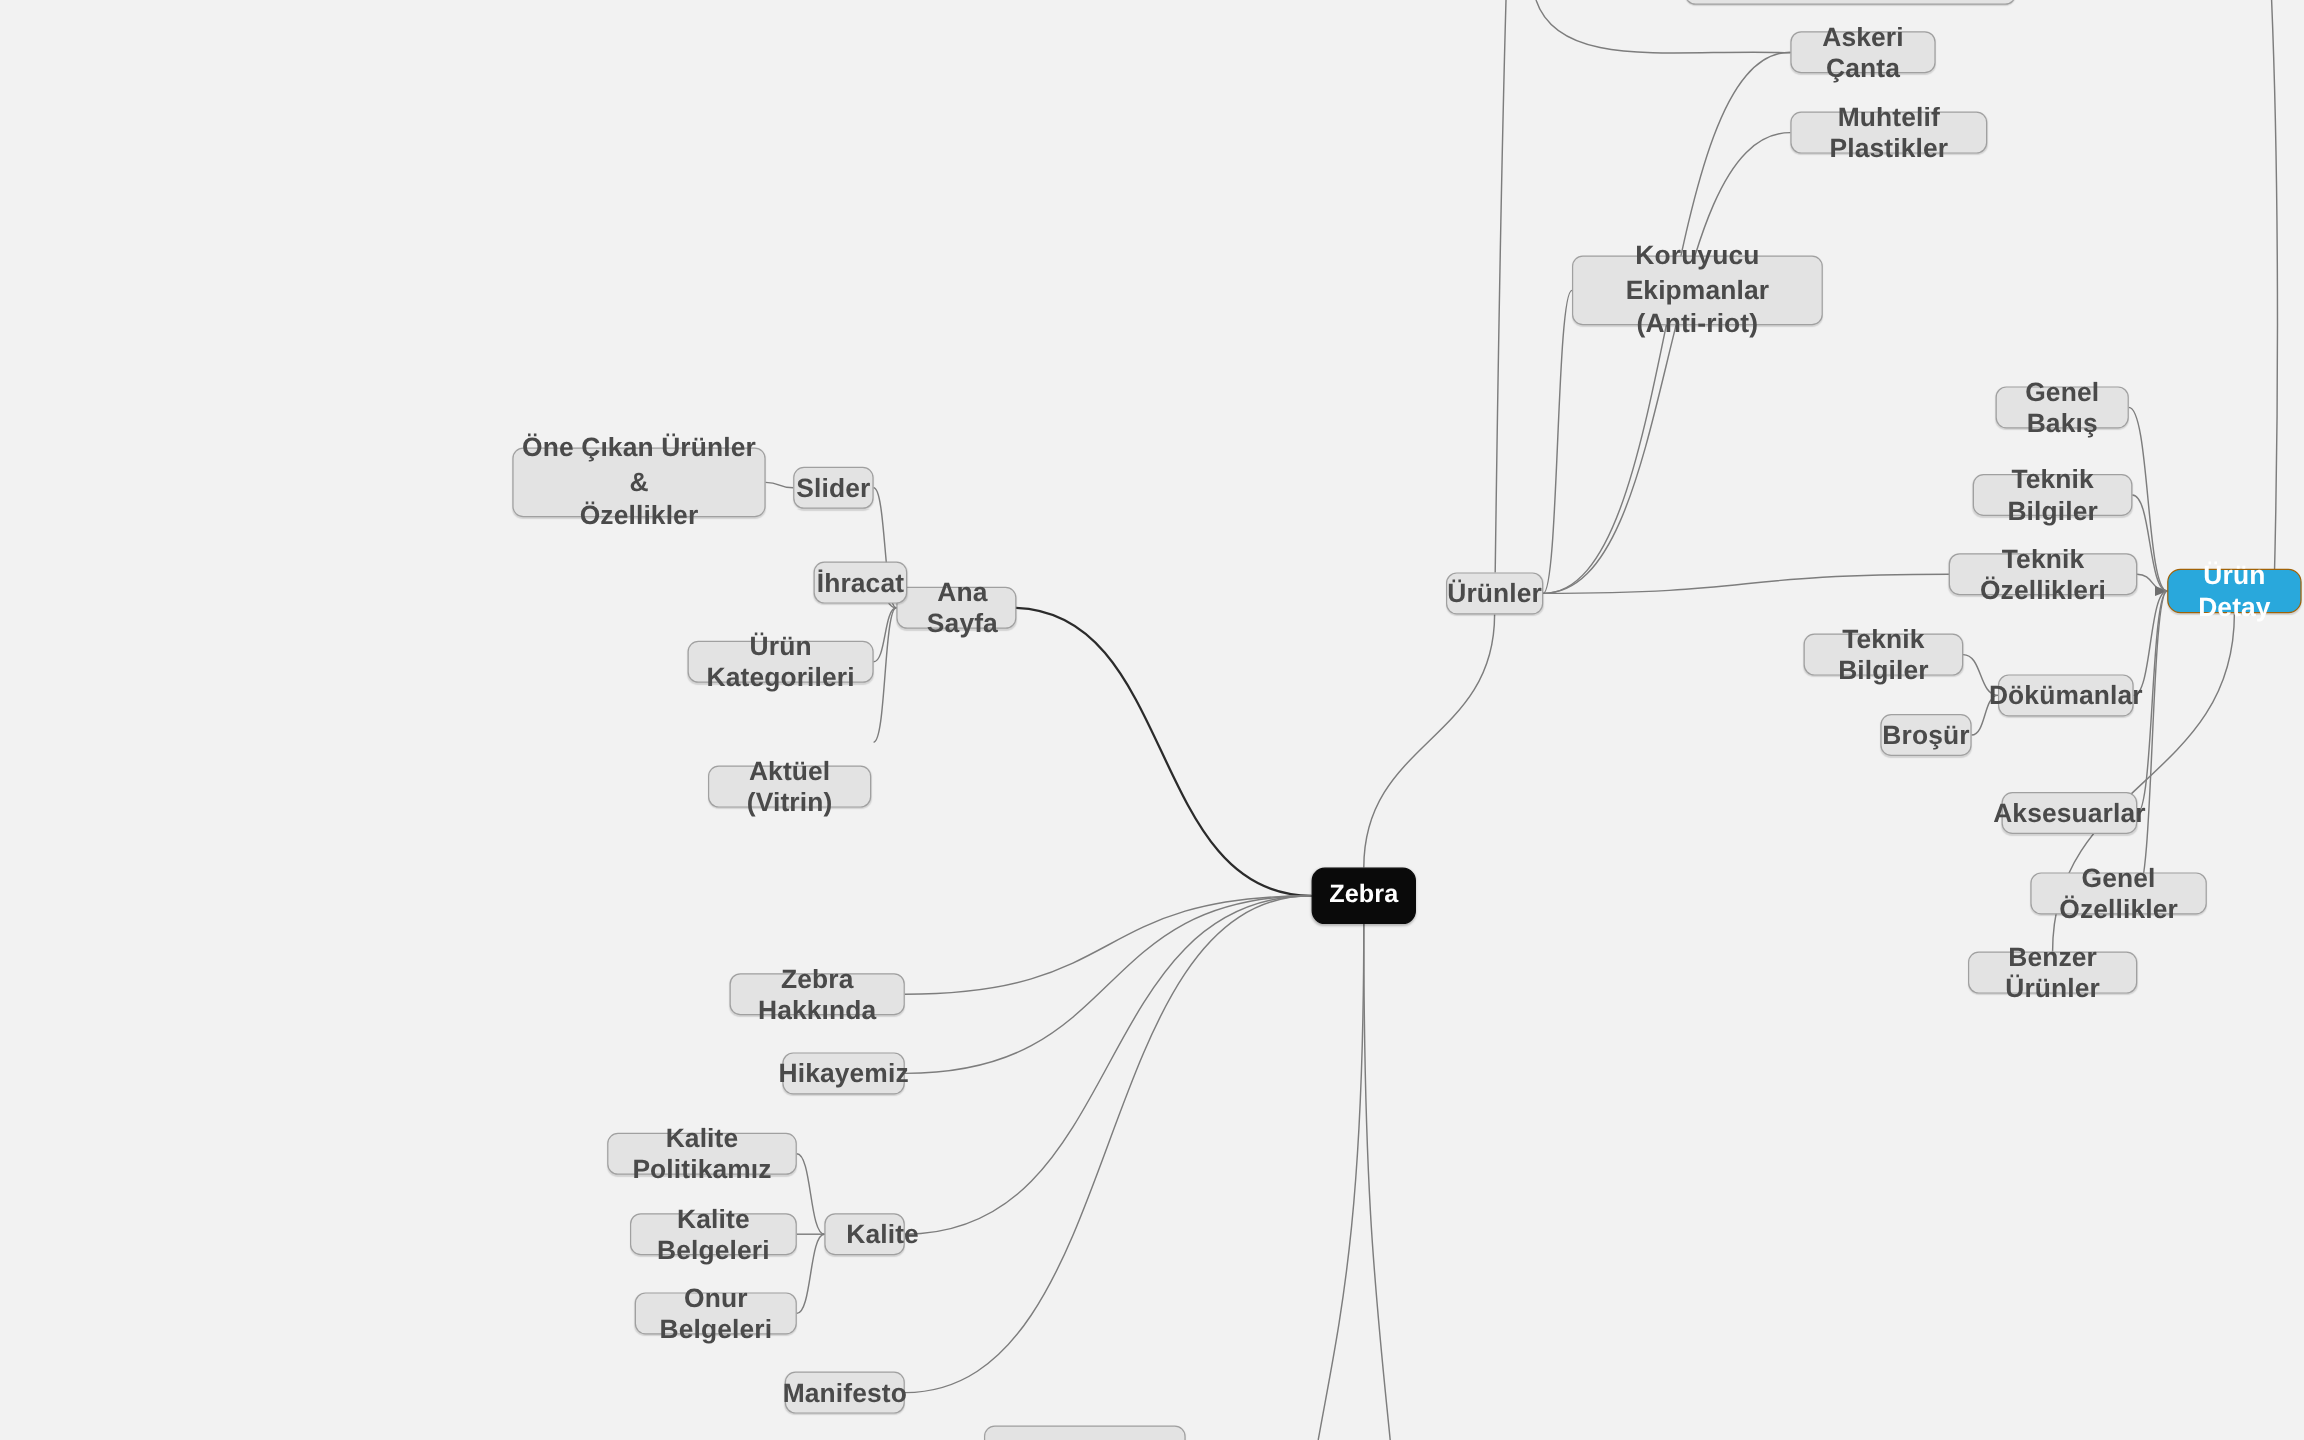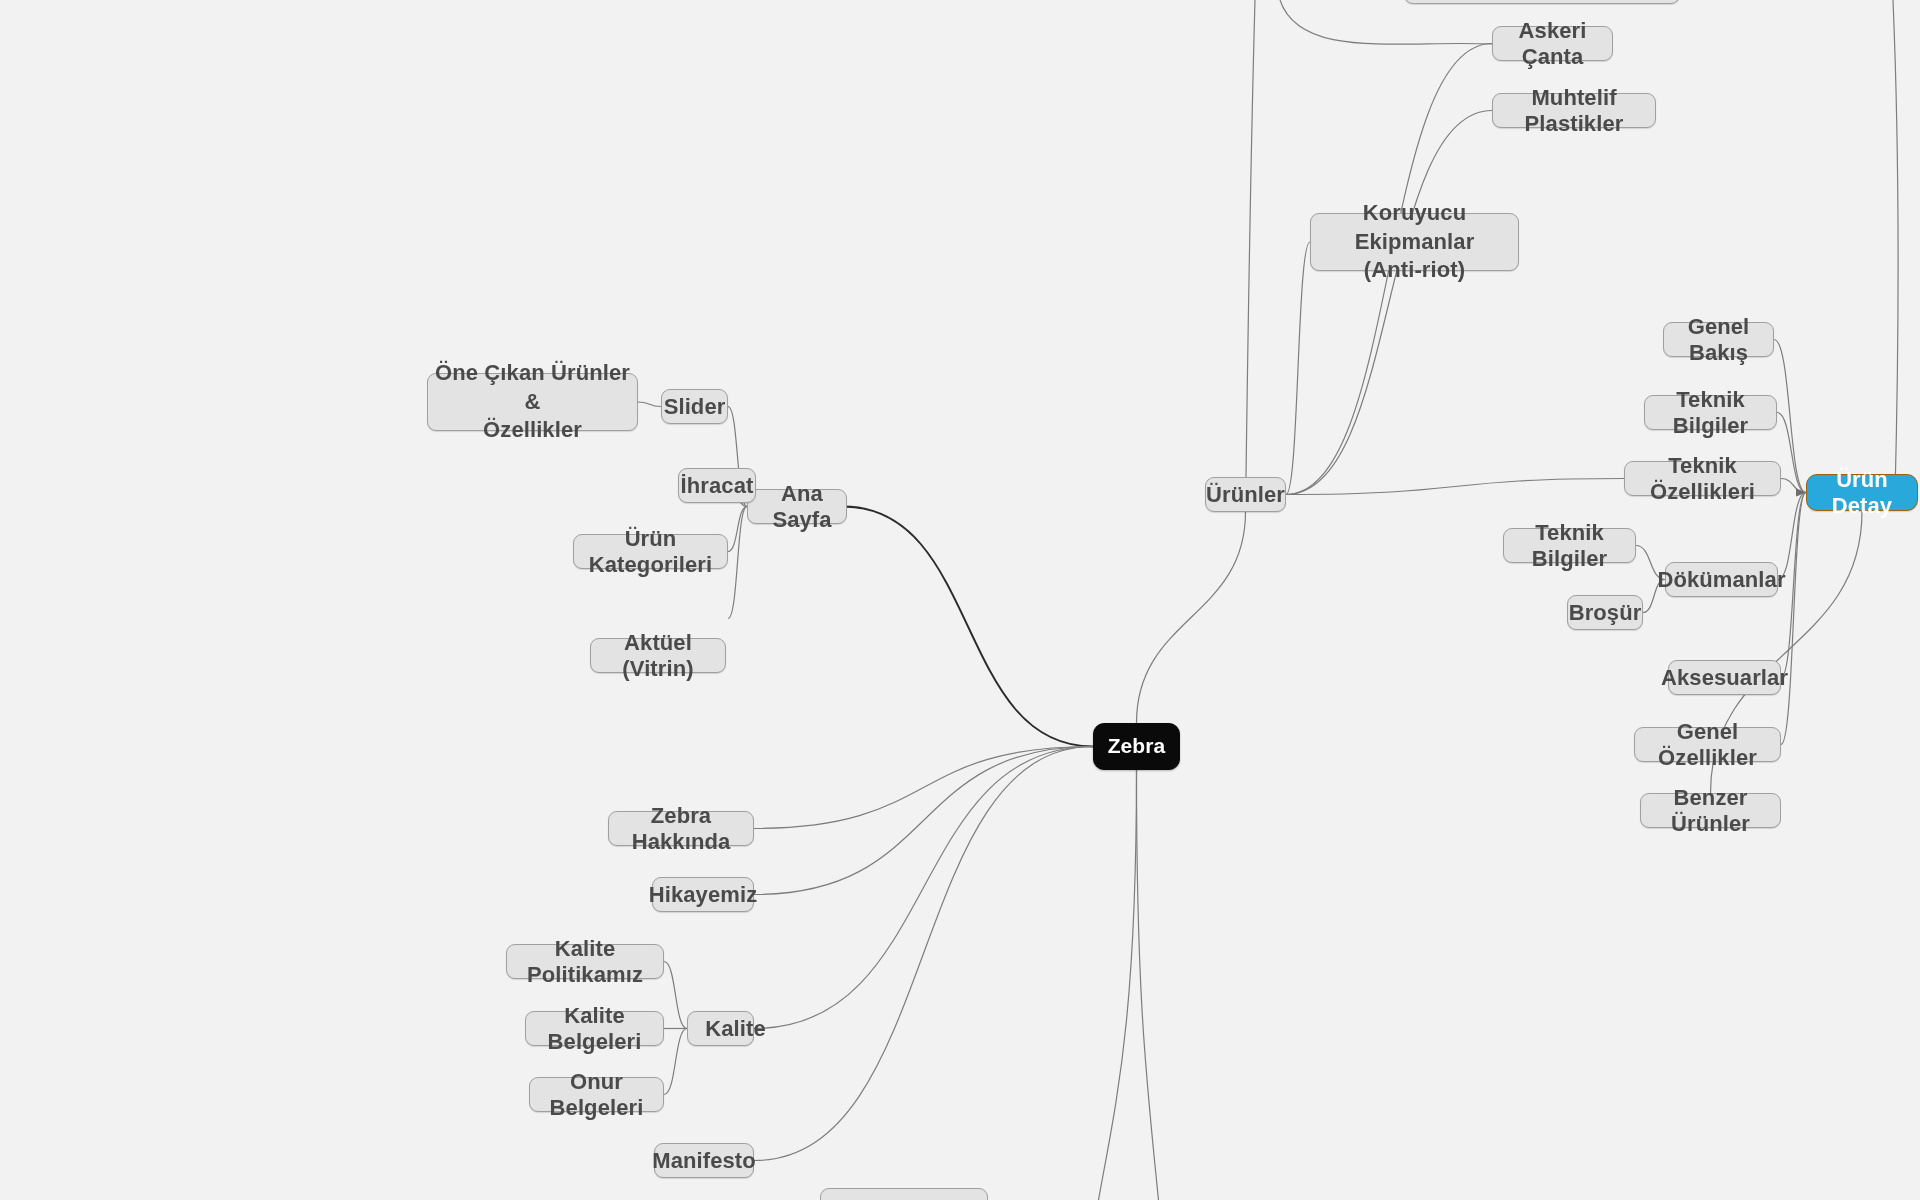--- a/index.html
+++ b/index.html
@@ -117,21 +117,21 @@
       <div class="node two-line" style="left: 1310px; top: 213px; width: 209px; height: 58px;">Koruyucu Ekipmanlar
 (Anti-riot)</div>
       <div class="node" style="left: 1624px; top: 461px; width: 157px; height: 35px;">Teknik Özellikleri</div>
       <div class="node selected" style="left: 1806px; top: 474px; width: 112px; height: 37px;">Ürün Detay</div>
       <div class="node" style="left: 1663px; top: 322px; width: 111px; height: 35px;">Genel Bakış</div>
       <div class="node" style="left: 1644px; top: 395px; width: 133px; height: 35px;">Teknik Bilgiler</div>
       <div class="node" style="left: 1503px; top: 528px; width: 133px; height: 35px;">Teknik Bilgiler</div>
       <div class="node" style="left: 1567px; top: 595px; width: 76px; height: 35px;">Broşür</div>
       <div class="node" style="left: 1665px; top: 562px; width: 113px; height: 35px;">Dökümanlar</div>
       <div class="node" style="left: 1668px; top: 660px; width: 113px; height: 35px;">Aksesuarlar</div>
-      <div class="node" style="left: 1634px; top: 727px; width: 147px; height: 35px;">Genel Özellikler</div>
+      <div class="node" style="left: 1692px; top: 727px; width: 147px; height: 35px;">Genel Özellikler</div>
       <div class="node" style="left: 1640px; top: 793px; width: 141px; height: 35px;">Benzer Ürünler</div>
       <div class="node" style="left: 608px; top: 811px; width: 146px; height: 35px;">Zebra Hakkında</div>
       <div class="node" style="left: 652px; top: 877px; width: 102px; height: 35px;">Hikayemiz</div>
       <div class="node" style="left: 687px; top: 1011px; width: 67px; height: 35px; padding-left: 36px;">Kalite</div>
       <div class="node" style="left: 506px; top: 944px; width: 158px; height: 35px;">Kalite Politikamız</div>
       <div class="node" style="left: 525px; top: 1011px; width: 139px; height: 35px;">Kalite Belgeleri</div>
       <div class="node" style="left: 529px; top: 1077px; width: 135px; height: 35px;">Onur Belgeleri</div>
       <div class="node" style="left: 654px; top: 1143px; width: 100px; height: 35px;">Manifesto</div>
       <div class="node" style="left: 1404px; top: -16px; width: 276px; height: 20px;"></div>
       <div class="node" style="left: 820px; top: 1188px; width: 168px; height: 24px;"></div>

